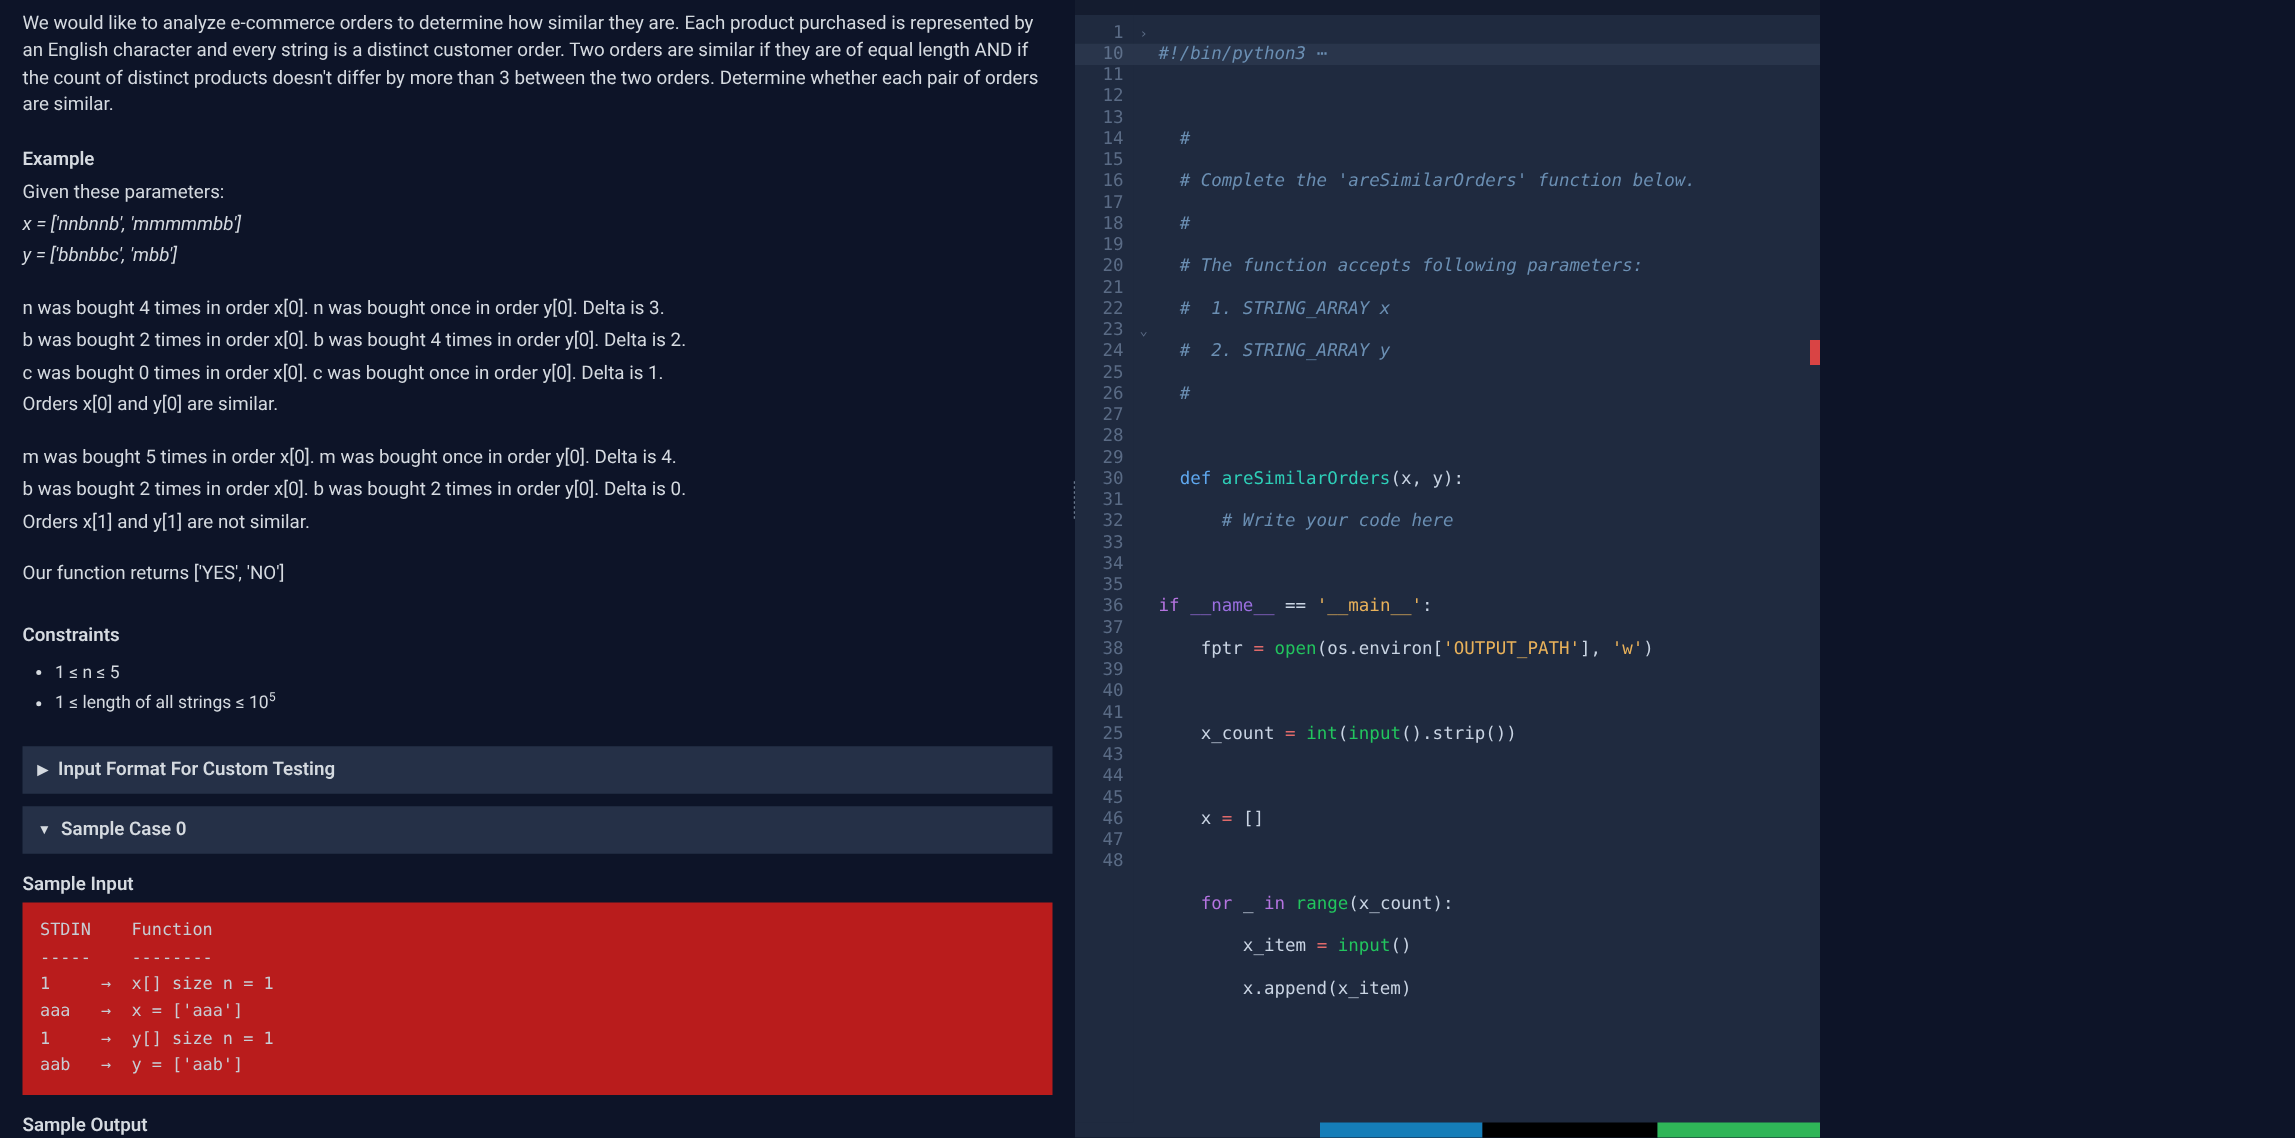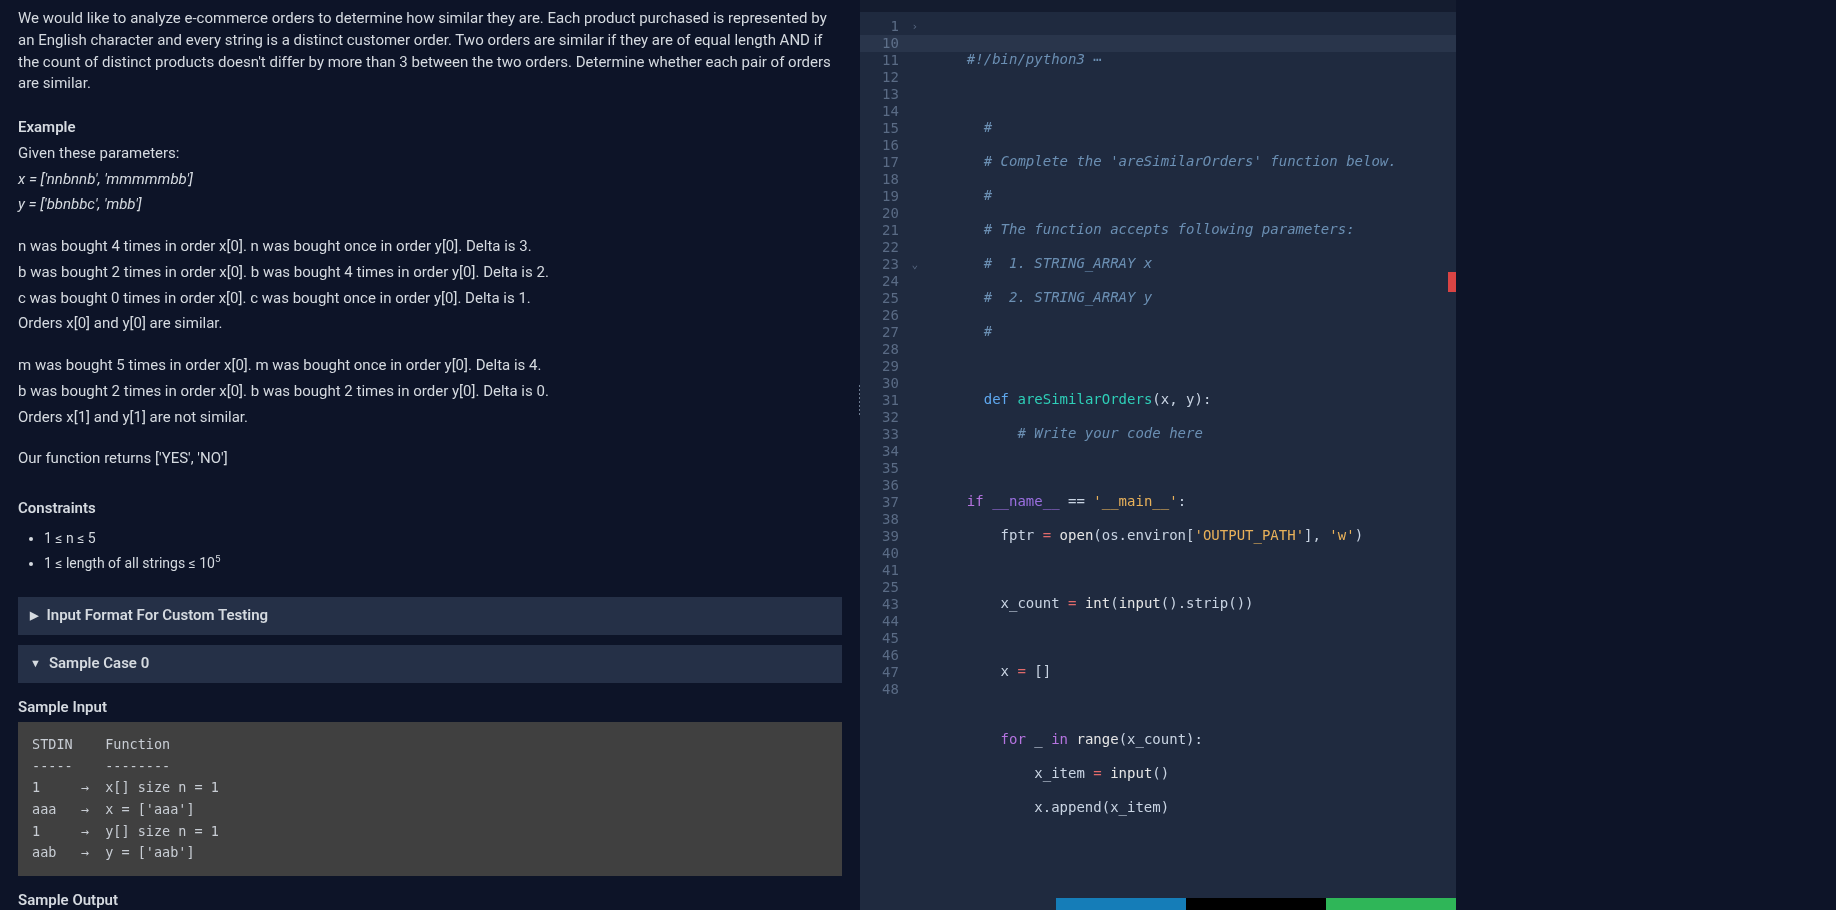--- a/index.html
+++ b/index.html
@@ -77,21 +77,21 @@
     gap: 8px;
   }
   .tri { font-size: 11px; }
   .sub-heading {
     font-weight: 600;
     margin-top: 14px;
     margin-bottom: 8px;
     font-size: 15px;
   }
   .code-block {
-    background: #404040;
+    background: #b91c1c;
     padding: 12px 14px;
     font-family: "Consolas", "Monaco", monospace;
     font-size: 13.5px;
     line-height: 1.6;
     white-space: pre;
     color: #c8cdd4;
     margin-bottom: 6px;
   }
   
   .toolbar-strip {
@@ -116,39 +116,38 @@
   }
   .gutter .ln { height: 17px; }
   .fold-col {
     width: 16px;
     padding-top: 6px;
     color: #5a6b85;
   }
   .fold-col .fr { height: 17px; font-size: 11px; text-align: center; }
   .code-area {
     flex: 1;
-    padding: 22px 0 6px 4px;
+    padding: 6px 0 6px 4px;
     white-space: pre;
     color: #c9d4e3;
     position: relative;
-    margin-left: 40px;
   }
   .code-line { height: 17px; }
   .highlight-line {
     position: absolute;
     left: 0; right: 0;
     height: 17px;
     background: rgba(140,160,190,0.10);
     z-index: 0;
   }
   .code-area .code-line { position: relative; z-index: 1; }
   .tok-comment { color: #6b8fb3; font-style: italic; }
   .tok-keyword { color: #5fa8ef; }
   .tok-func { color: #2ecfb8; }
-  .tok-builtin { color: #e5e5e5; text-align: right; }
+  .tok-builtin { color: #22c55e; text-align: right; }
   .tok-string { color: #e8b15a; }
   .tok-op { color: #c9d4e3; }
   .tok-var { color: #c9d4e3; }
   .tok-dunder { color: #9b6fe0; }
   .tok-assign { color: #e06a6a; }
   .tok-kw2 { color: #b574e0; font-weight: 400; }
   .scroll-indicator {
     position: absolute;
     right: 0;
     top: 260px;

